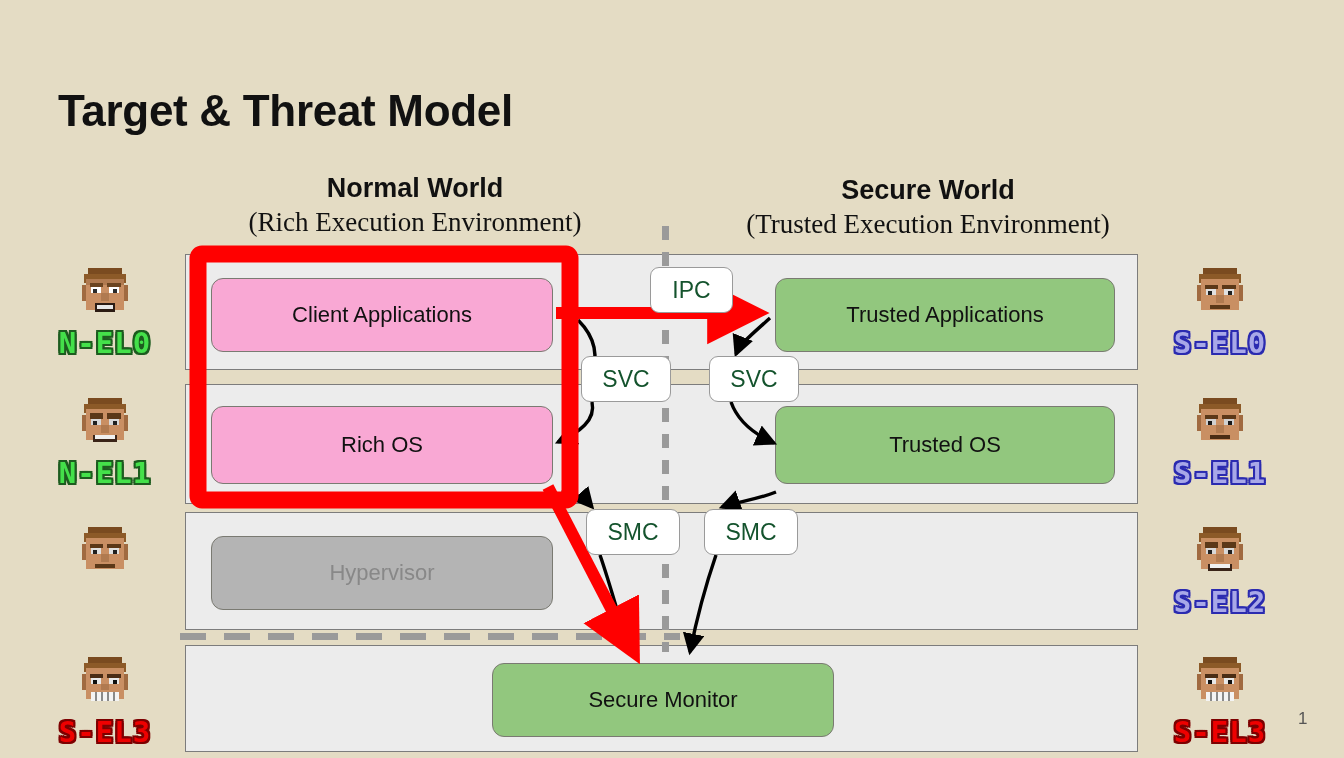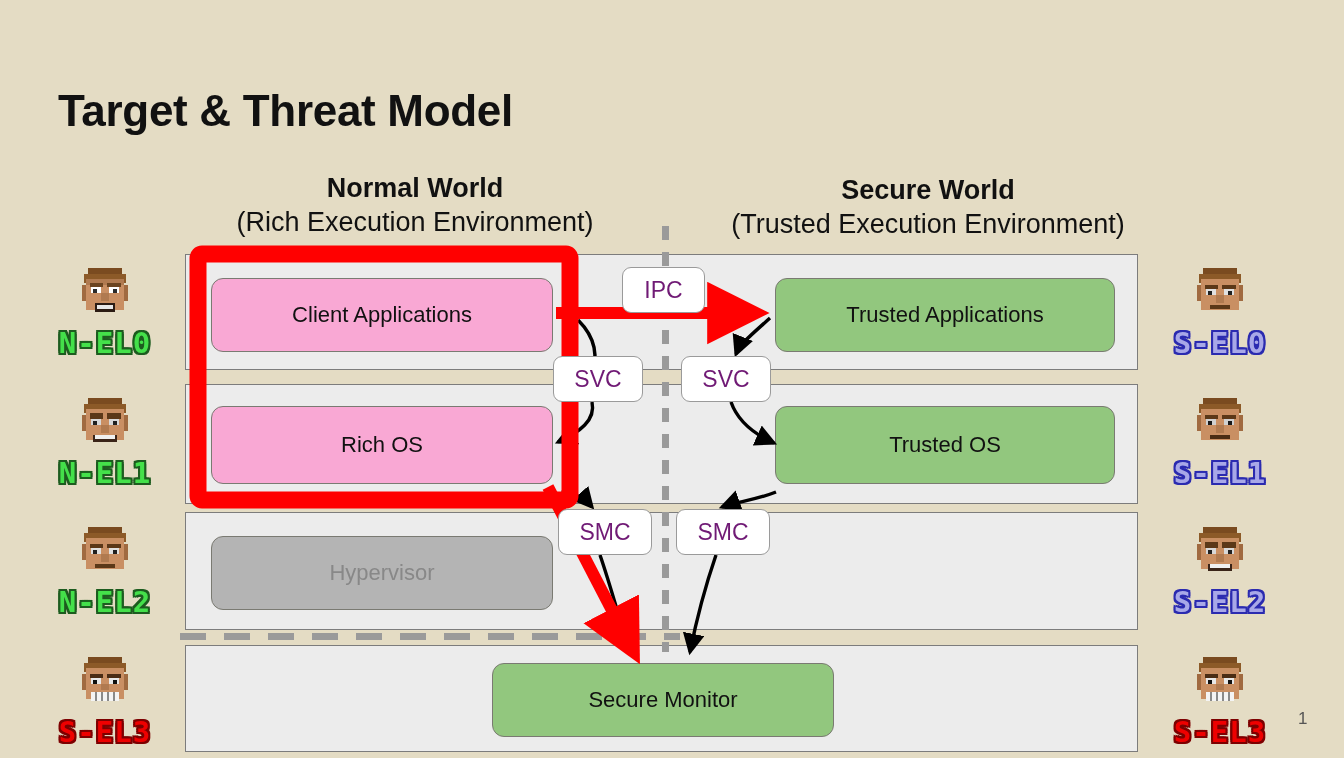--- a/index.html
+++ b/index.html
@@ -41,20 +41,21 @@
   }
   .world-head .wh-main {
     font-size: 27px;
     font-weight: bold;
     line-height: 34px;
   }
   .world-head .wh-sub {
     font-size: 27px;
     font-weight: normal;
     line-height: 34px;
+    font-family: Liberation Serif, serif;
   }
   #head-normal { left: 190px; top: 171px; width: 450px; }
   #head-secure { left: 683px; top: 173px; width: 490px; }
 
   
   .band {
     position: absolute;
     left: 185px;
     width: 953px;
     background: #ececec;
@@ -117,26 +118,27 @@
     );
   }
 
   
   .calllabel {
     position: absolute;
     background: #ffffff;
     border: 1px solid #9a9a9a;
     border-radius: 9px;
     font-size: 23px;
-    color: #701a75;
+    color: #14532d;
     display: flex;
     align-items: center;
     justify-content: center;
     box-sizing: border-box;
     white-space: nowrap;
+    margin-left: 28px;
   }
   #lbl-ipc       { left: 622px; top: 267px; width: 83px; height: 46px; }
   #lbl-svc-left  { left: 553px; top: 356px; width: 90px; height: 46px; }
   #lbl-svc-right { left: 681px; top: 356px; width: 90px; height: 46px; }
   #lbl-smc-left  { left: 558px; top: 509px; width: 94px; height: 46px; }
   #lbl-smc-right { left: 676px; top: 509px; width: 94px; height: 46px; }
 
   
   #arrows {
     position: absolute;
@@ -340,21 +342,20 @@
       <rect x="17" y="12" width="7" height="2" fill="#5b3818"></rect>
       <rect x="9" y="14" width="5" height="3" fill="#e0e0e0"></rect>
       <rect x="18" y="14" width="5" height="3" fill="#e0e0e0"></rect>
       <rect x="10" y="15" width="2" height="2" fill="#202020"></rect>
       <rect x="20" y="15" width="2" height="2" fill="#202020"></rect>
       <rect x="14" y="17" width="4" height="4" fill="#b07a50"></rect>
       <rect x="11" y="22" width="10" height="2" fill="#5b3818"></rect>
       <rect x="4" y="12" width="2" height="8" fill="#a06a40"></rect>
       <rect x="26" y="12" width="2" height="8" fill="#a06a40"></rect>
     </svg>
-    <div class="el-label green">N-EL2</div>
   </div>
 
   <div class="el-marker" id="el-l3">
     <svg class="el-face" viewBox="0 0 32 32" shape-rendering="crispEdges">
       <rect x="7" y="3" width="18" height="5" fill="#7a4b20"></rect>
       <rect x="5" y="6" width="22" height="5" fill="#8c5a28"></rect>
       <rect x="6" y="9" width="20" height="16" fill="#c98f63"></rect>
       <rect x="8" y="12" width="7" height="2" fill="#4a2c14"></rect>
       <rect x="17" y="12" width="7" height="2" fill="#4a2c14"></rect>
       <rect x="9" y="14" width="5" height="3" fill="#e8e8e8"></rect>

